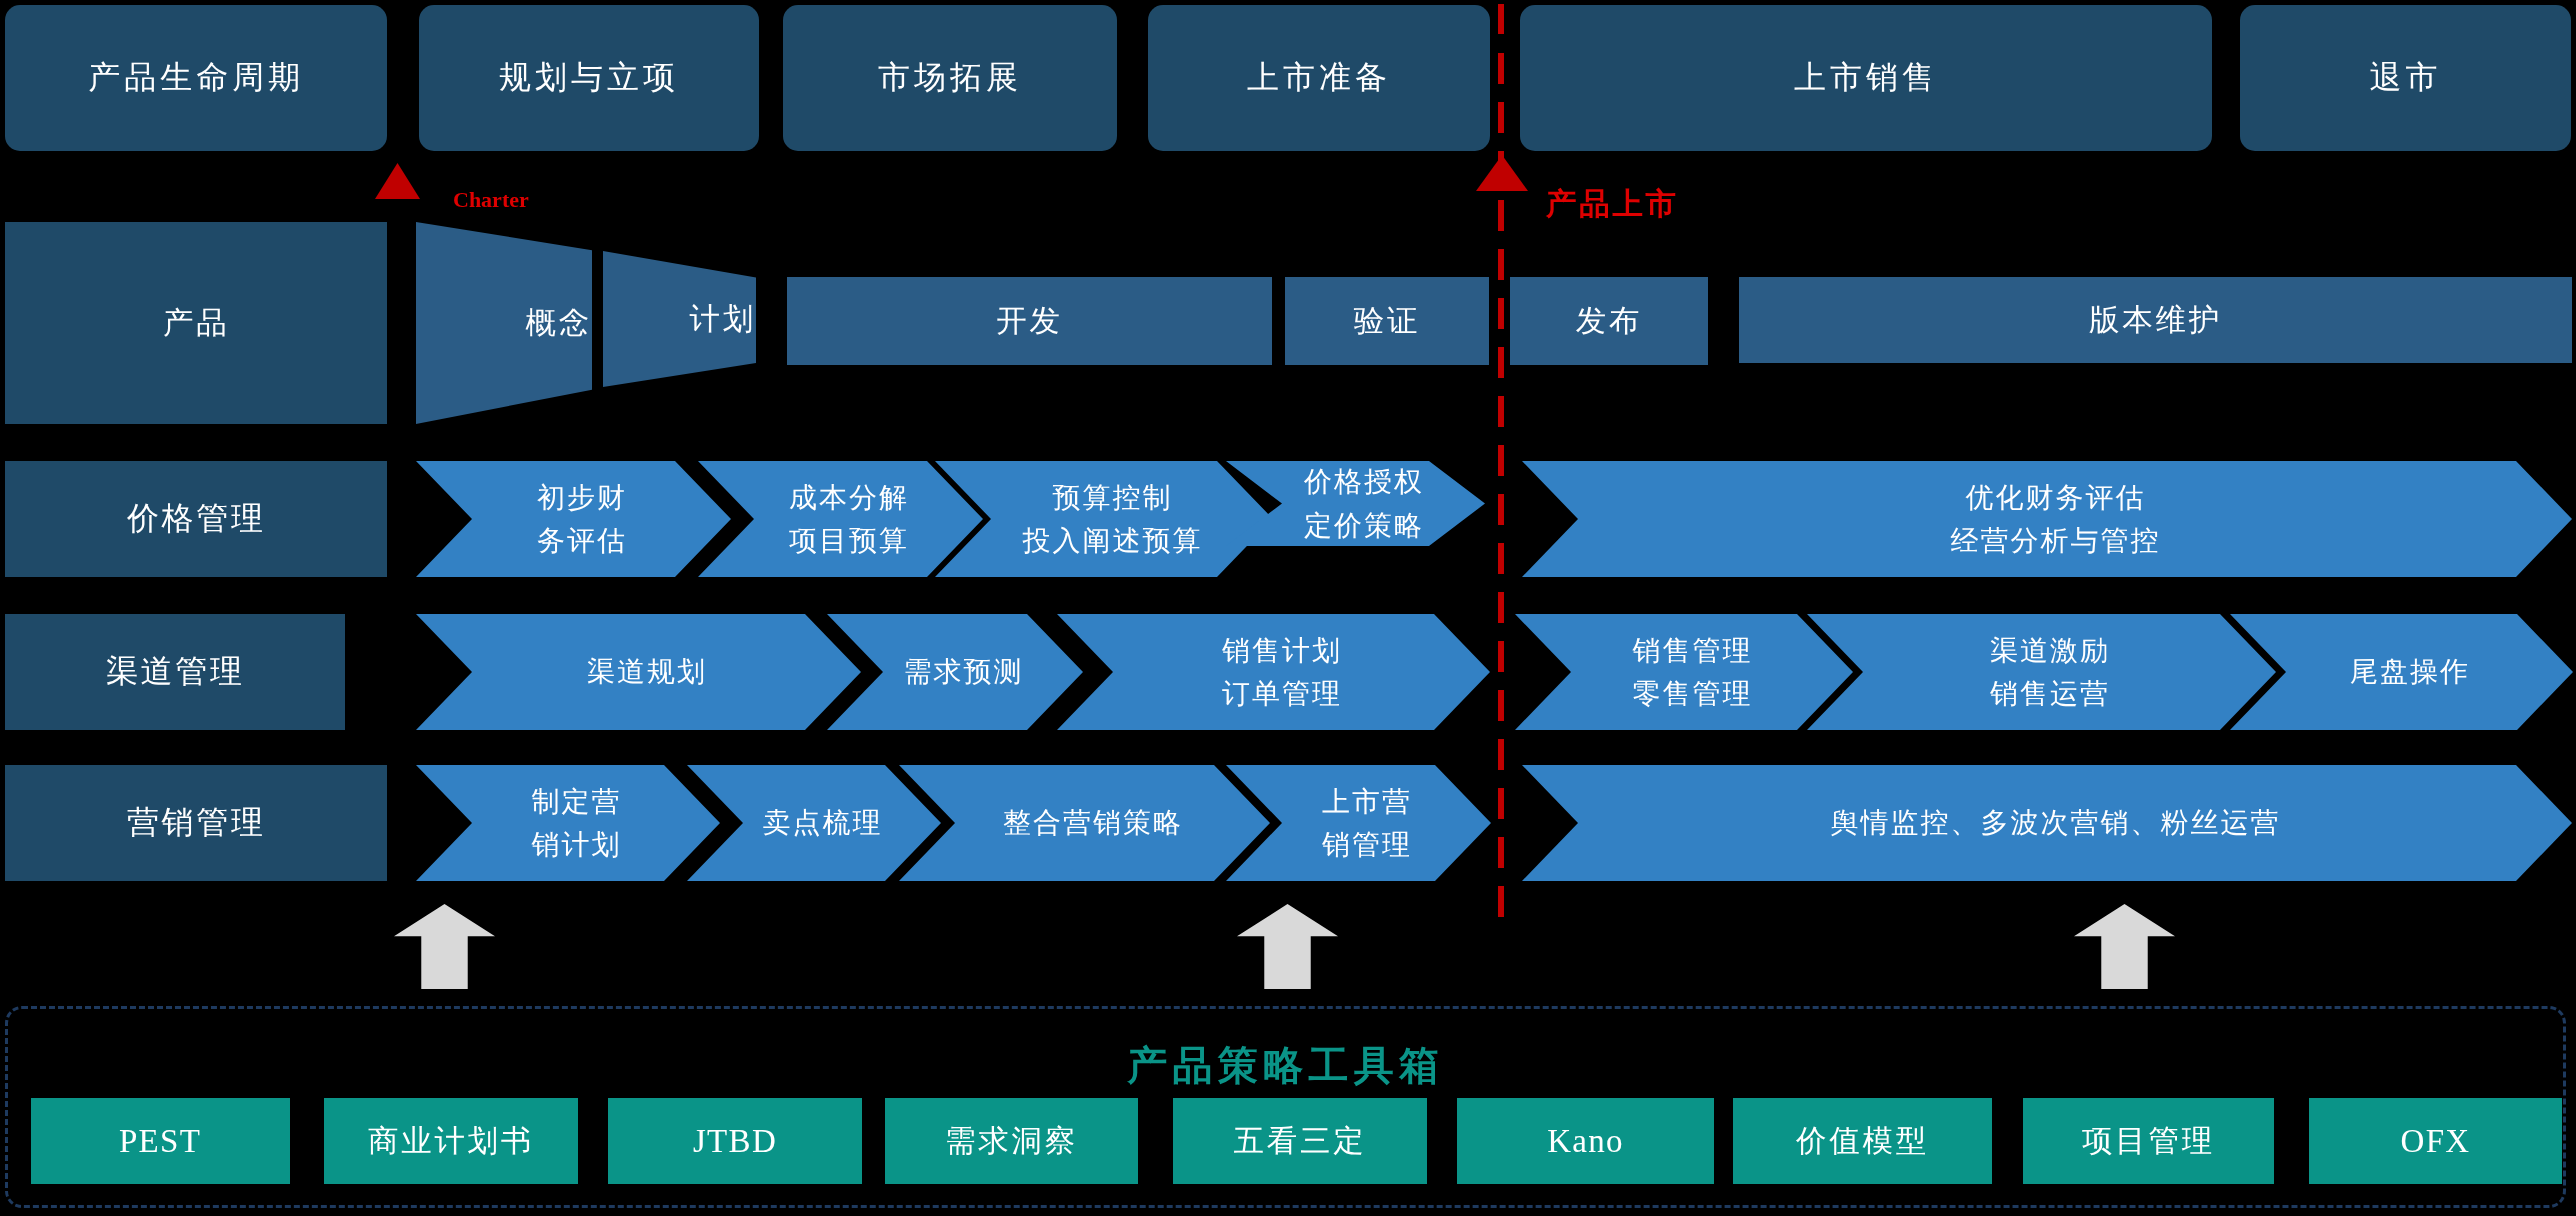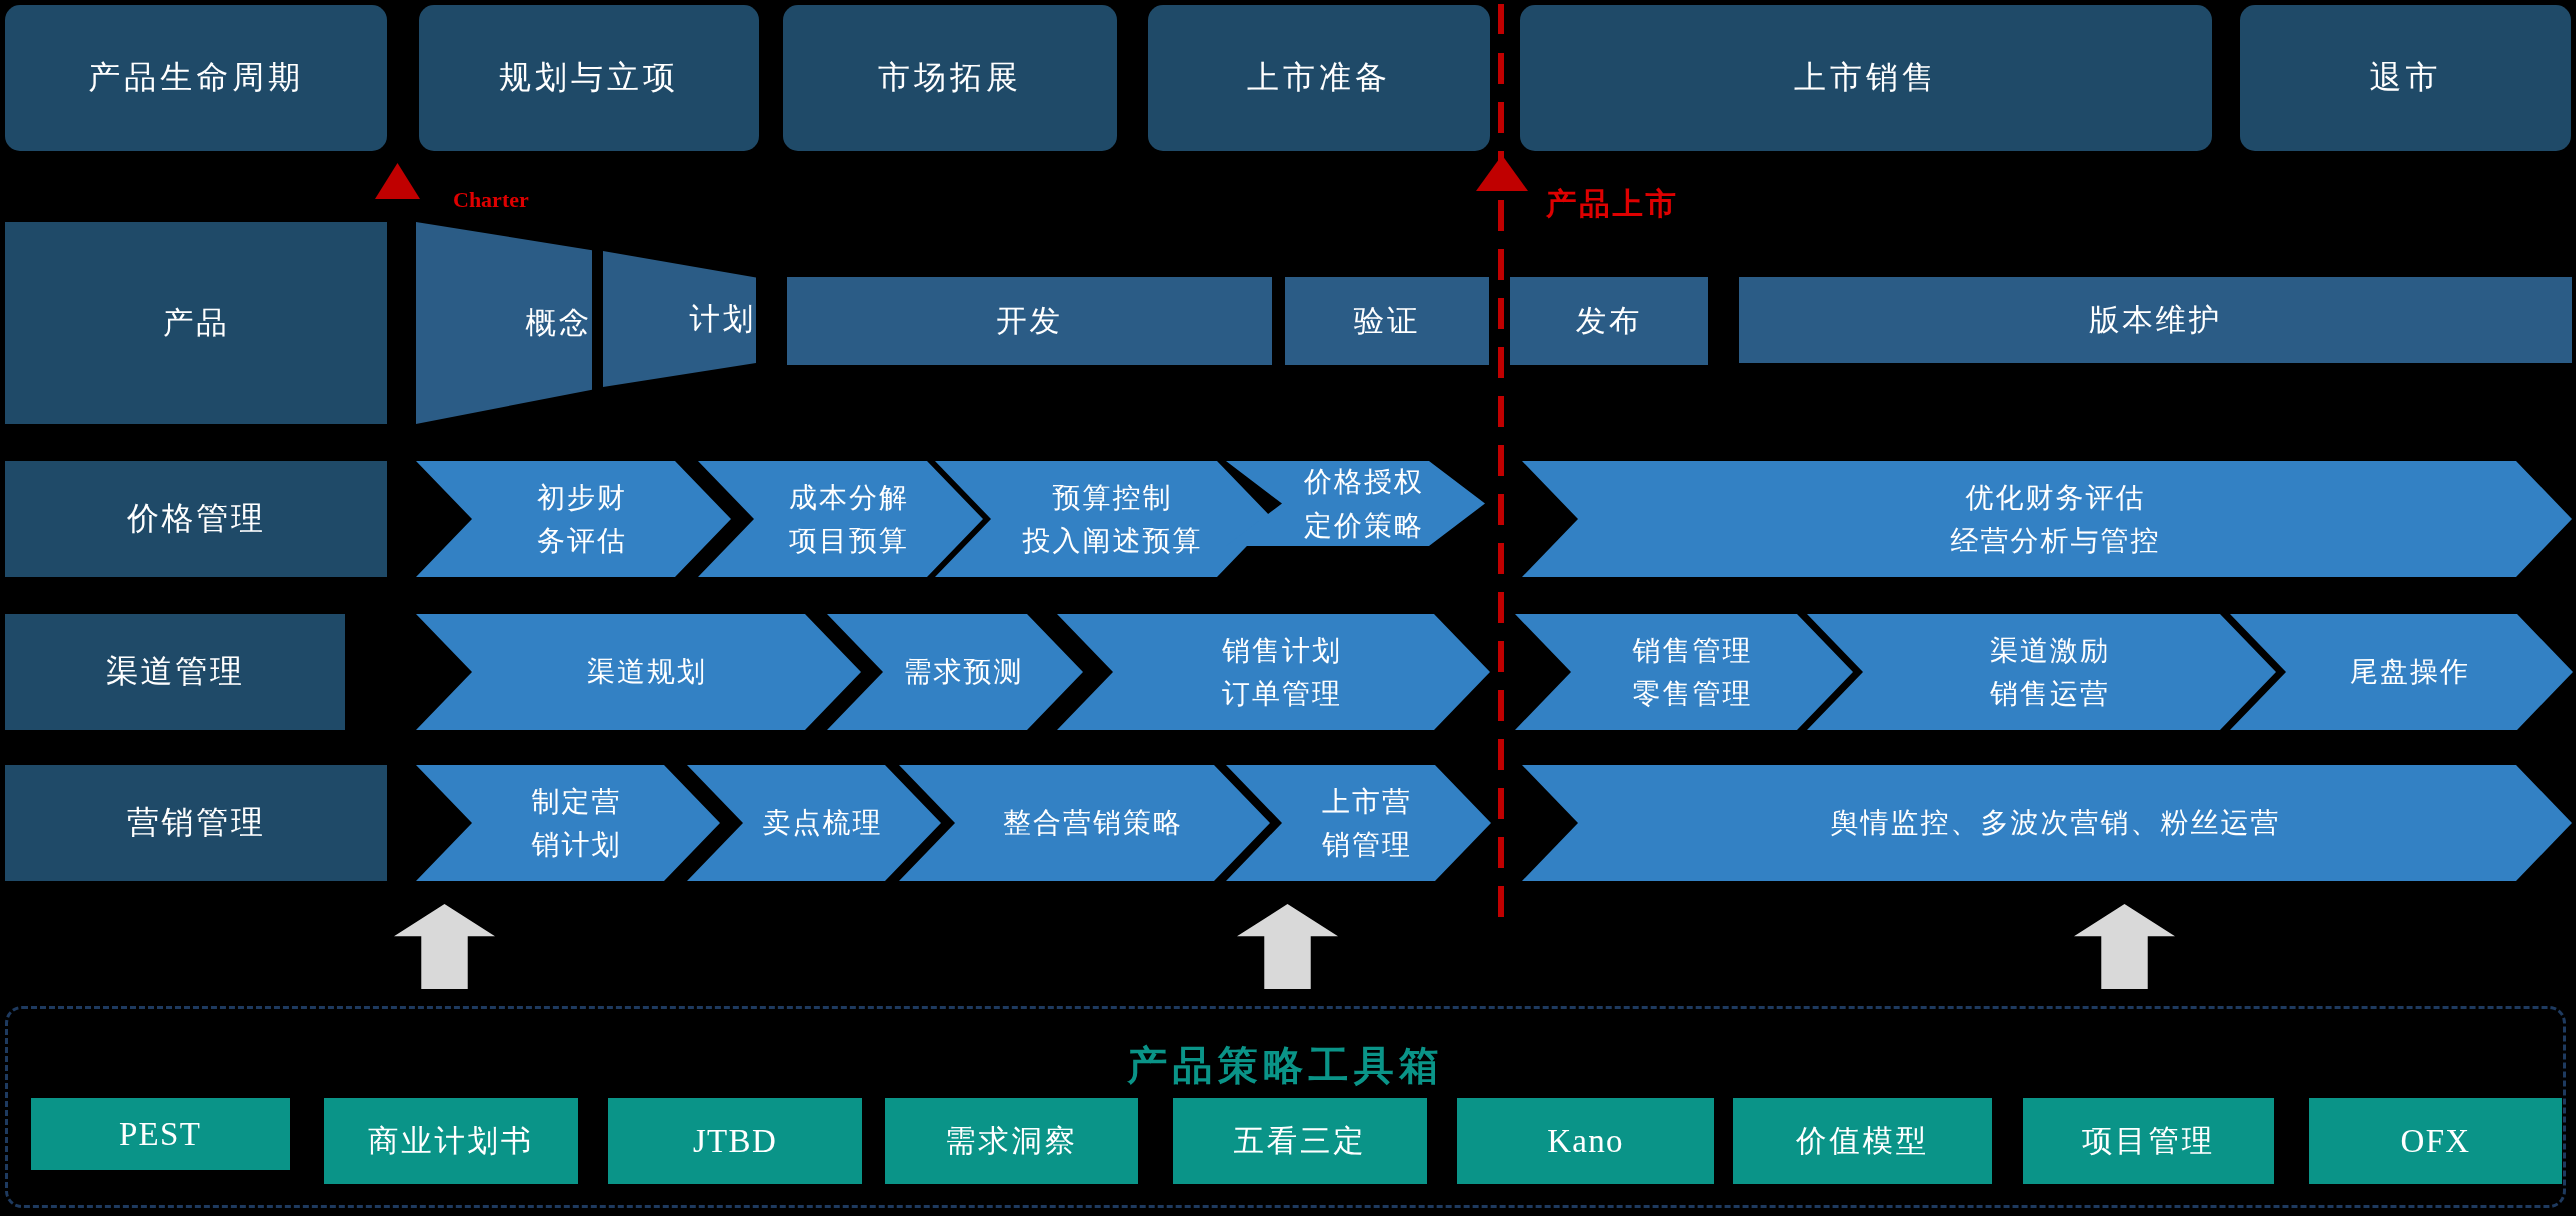--- a/index.html
+++ b/index.html
@@ -197,21 +197,21 @@
     </div>
 
   <div class="abs up-arrow" style="left:394px;top:904px;width:101px;height:85px"></div>
   <div class="abs up-arrow" style="left:1237px;top:904px;width:101px;height:85px"></div>
   <div class="abs up-arrow" style="left:2074px;top:904px;width:101px;height:85px"></div>
 
   <div class="abs toolbox" style="left:5.3px;top:1006px;width:2561px;height:202px">
     <div class="abs toolbox-title" style="left:0;top:29px;">产品策略工具箱</div>
   </div>
 
-  <div class="abs tool latin" style="left:30.5px;top:1098px;width:259px;height:72px">
+  <div class="abs tool latin" style="left:30.5px;top:1098px;width:259px;height:86px">
       <span>PEST</span>
     </div>
   <div class="abs tool" style="left:324px;top:1098px;width:254px;height:86px">
       <span>商业计划书</span>
     </div>
   <div class="abs tool latin" style="left:608px;top:1098px;width:254px;height:86px">
       <span>JTBD</span>
     </div>
   <div class="abs tool" style="left:885px;top:1098px;width:253px;height:86px">
       <span>需求洞察</span>

